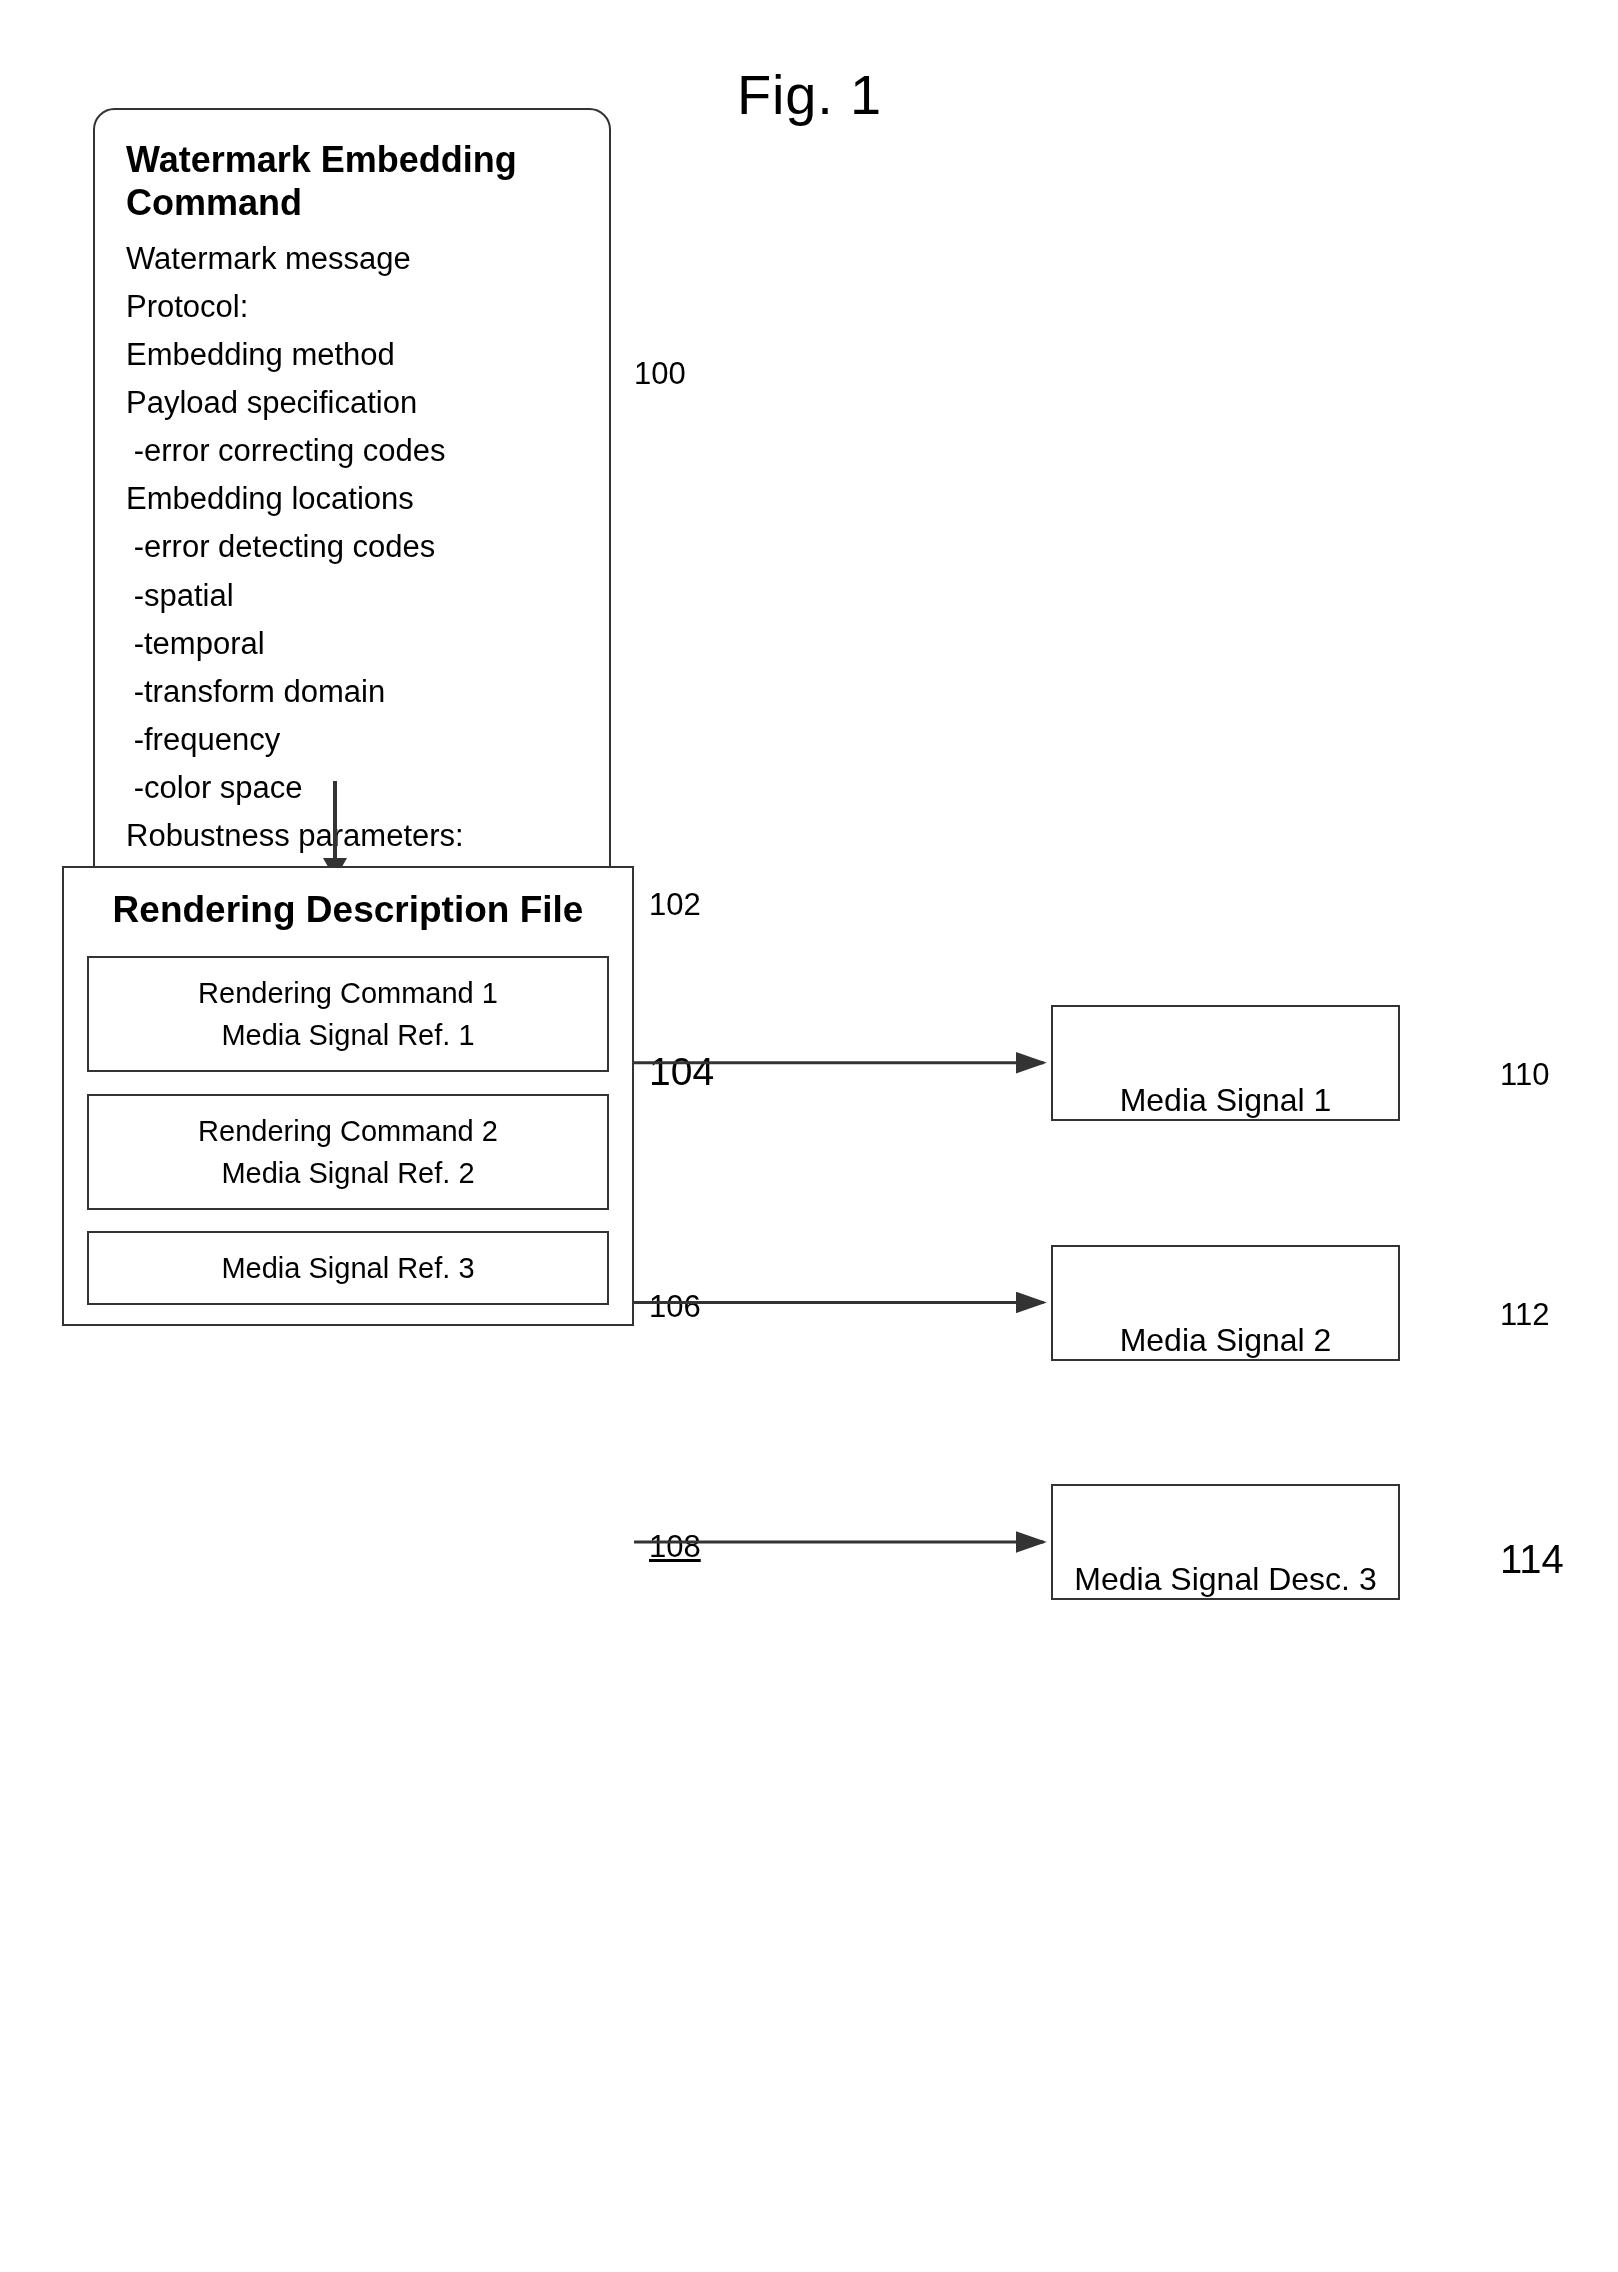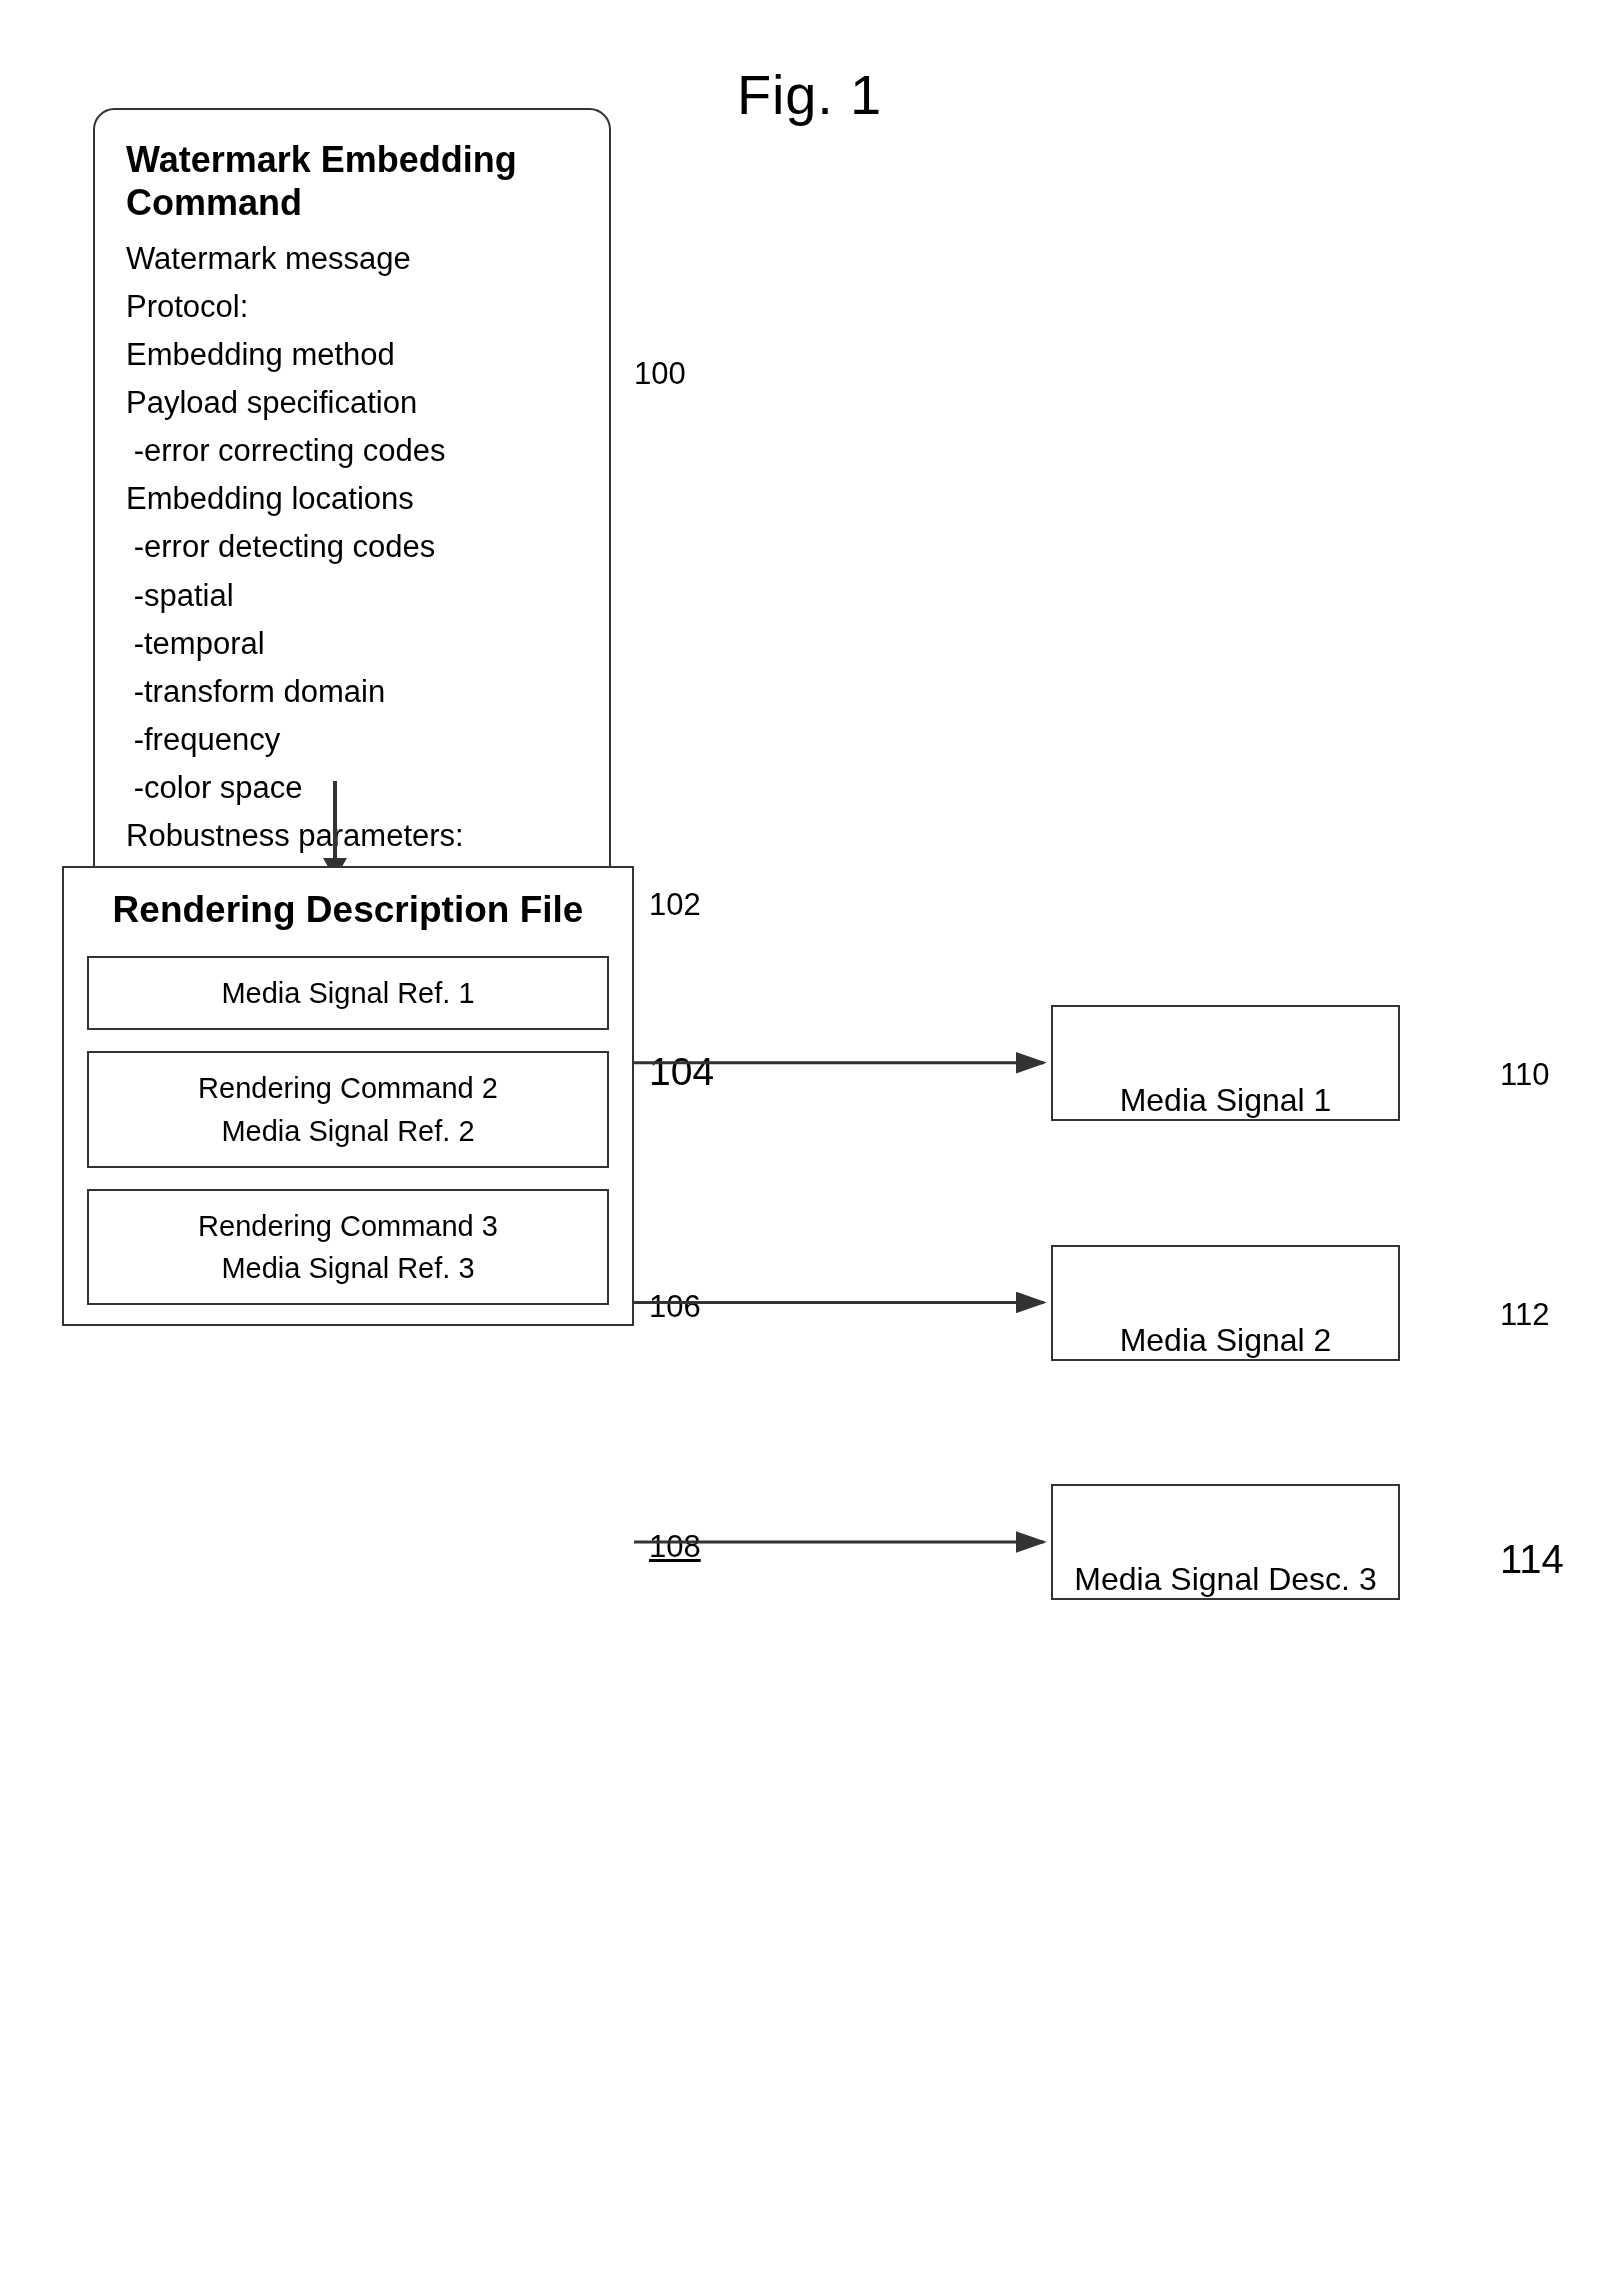--- a/index.html
+++ b/index.html
@@ -258,30 +258,30 @@
 
   <div class="arrow-down-wec">
     <div class="arrow-line-v"></div>
     <div class="arrow-head-down"></div>
   </div>
 
   <div class="rdf-box">
     <div class="rdf-title">Rendering Description File</div>
 
     <div class="cmd-box">
+      <div class="cmd-line">Rendering Command 1</div>
       <div class="cmd-line">Media Signal Ref. 1</div>
     </div>
 
     <div class="cmd-box">
       <div class="cmd-line">Rendering Command 2</div>
       <div class="cmd-line">Media Signal Ref. 2</div>
     </div>
 
     <div class="cmd-box">
-      <div class="cmd-line">Rendering Command 3</div>
       <div class="cmd-line">Media Signal Ref. 3</div>
     </div>
   </div>
 
   <div class="label-102">102</div>
 
   <div class="label-104">104</div>
   <div class="label-106">106</div>
   <div class="label-108">108</div>
 

